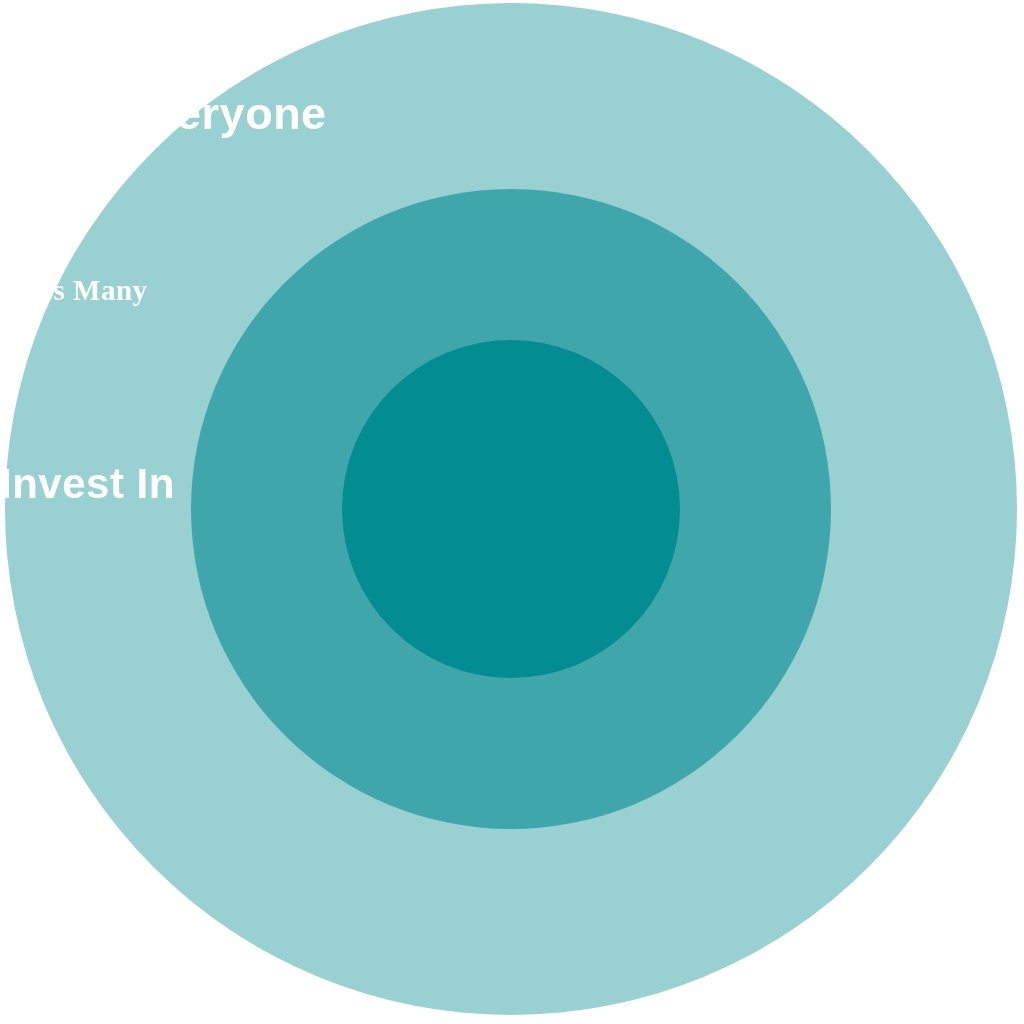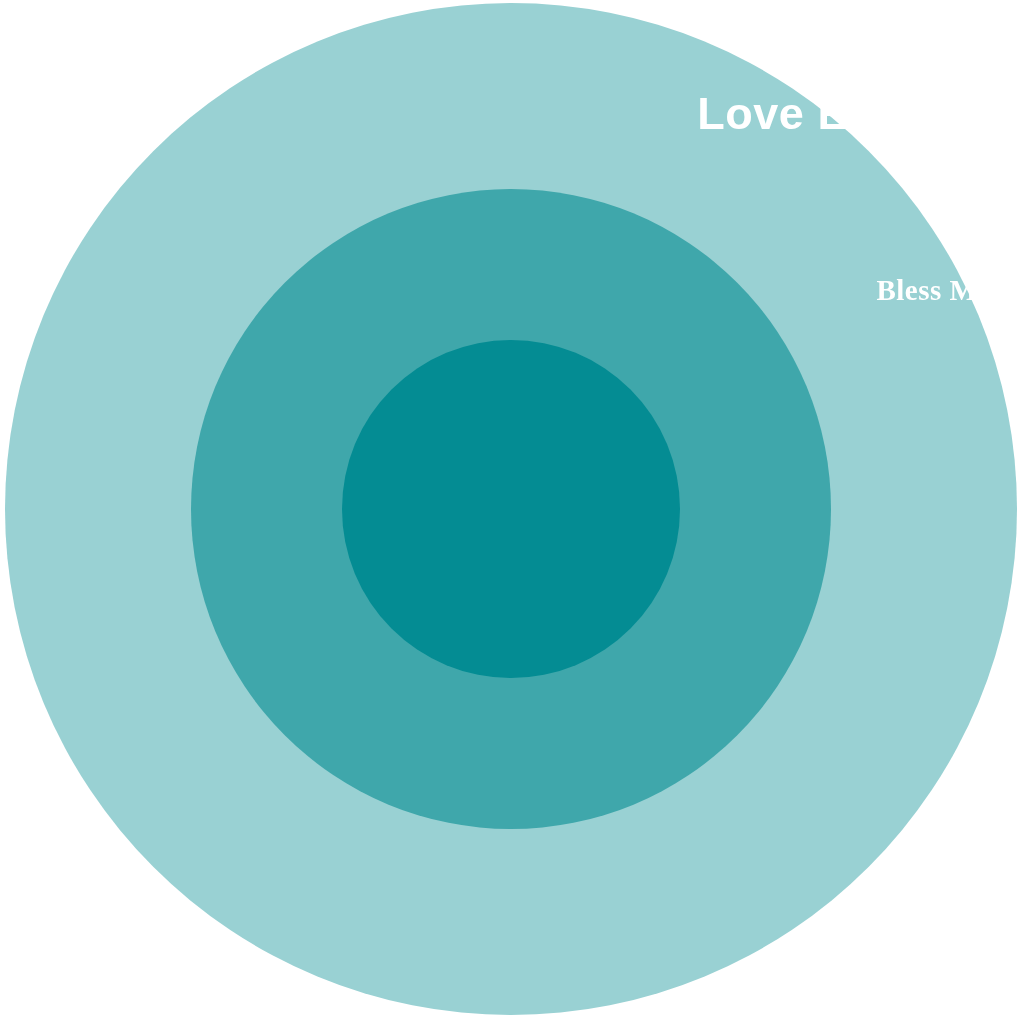--- a/index.html
+++ b/index.html
@@ -36,21 +36,21 @@
   .circle.inner {
     left: 342px;
     top: 340px;
     width: 338px;
     height: 338px;
   }
   .label {
     position: absolute;
     left: 0;
     width: 1024px;
-    text-align: right;
+    text-align: left;
     color: #ffffff;
     font-weight: 700;
     letter-spacing: 0.5px;
     user-select: none;
   }
   .label-outer {
     top: 91px;
     font-size: 45px;
     line-height: 46px;
   }
@@ -74,15 +74,15 @@
   <div class="circle outer" style="background-color: rgb(153, 209, 211);"></div>
 
   <div class="circle middle" style="background-color: rgb(63, 167, 171);"></div>
 
   <div class="circle inner" style="background-color: rgb(4, 140, 147);"></div>
 
   <div class="label label-outer">Love Everyone</div>
 
   <div class="label label-middle">Bless Many</div>
 
-  <div class="label label-inner"><br></div>
+  <div class="label label-inner"><span>Invest In</span><br></div>
 
 </div>
 
 </body></html>

